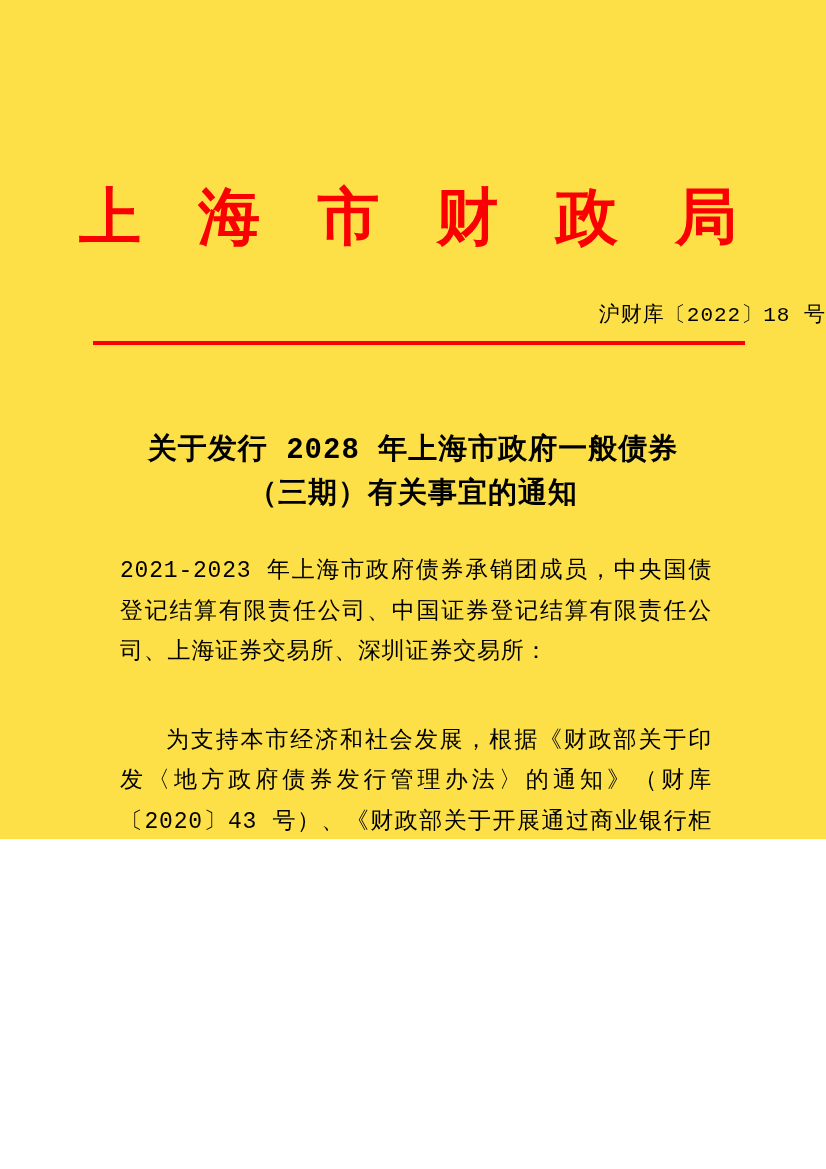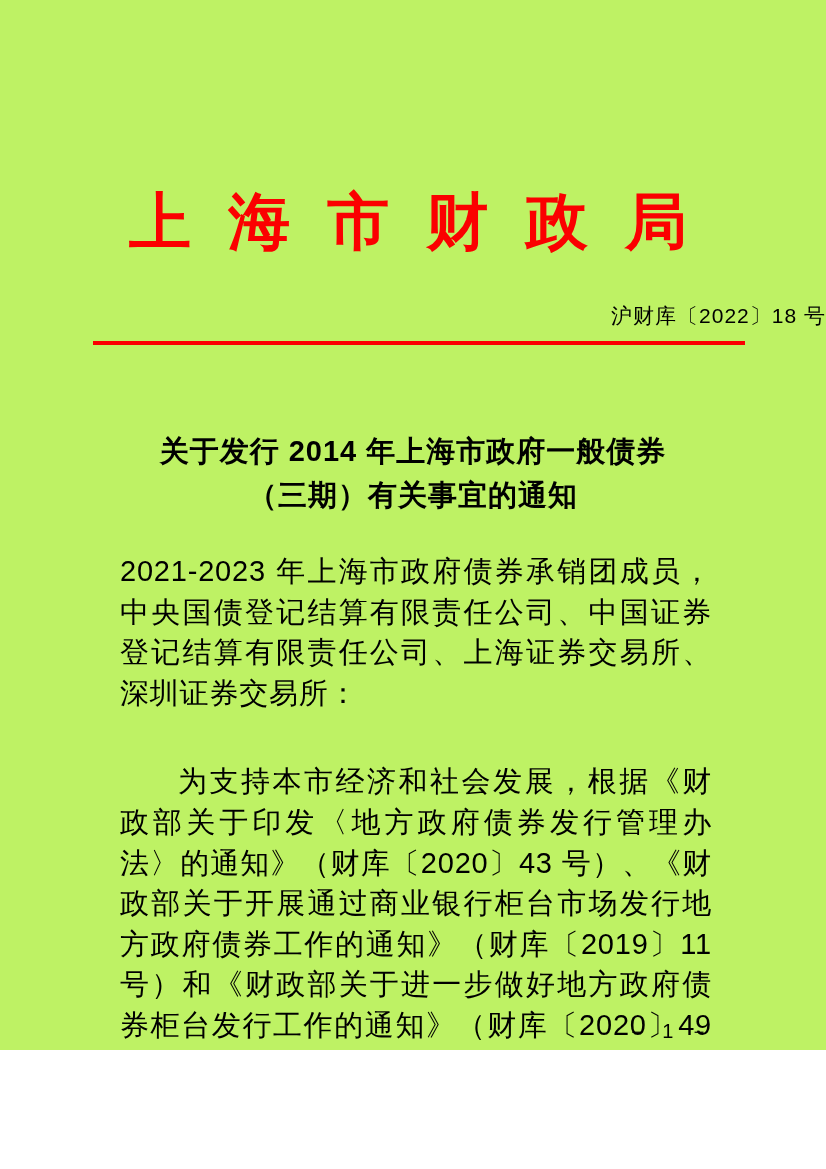--- a/index.html
+++ b/index.html
@@ -3,24 +3,24 @@
 <meta charset="utf-8">
 <style>
   html, body {
     margin: 0;
     padding: 0;
     background: #ffffff;
   }
   .page {
     position: relative;
     width: 826px;
-    height: 1050px;
-    background: #bef264;
+    height: 839px;
+    background: #fde047;
     overflow: hidden;
-    font-family: Liberation Sans, sans-serif;
+    font-family: Liberation Mono, monospace;
     color: #000000;
   }
   .agency-title {
     position: absolute;
     top: 183px;
     left: 0;
     width: 100%;
     margin: 0;
     text-align: center;
     font-size: 62px;
@@ -59,21 +59,21 @@
     letter-spacing: 1px;
   }
   .body-text {
     position: absolute;
     top: 551px;
     left: 120px;
     width: 592px;
   }
   .para {
     margin: 0;
-    font-size: 29px;
+    font-size: 23px;
     line-height: 40.6px;
     letter-spacing: 0.8px;
     text-align: justify;
     text-align-last: left;
   }
   .para.indent {
     text-indent: 2em;
     margin-top: 48px;
   }
   .page-number {
@@ -91,21 +91,21 @@
 
 <div class="page">
 
   <h1 class="agency-title" style="color: rgb(251, 0, 0);">上 海 市 财 政 局</h1>
 
   <div class="doc-number">沪财库〔2022〕18 号</div>
 
   <div class="red-line" style="background: rgb(251, 0, 0);"></div>
 
   <h2 class="doc-title">
-    <span>关于发行 2014 年上海市政府一般债券</span><br>
+    <span>关于发行 2028 年上海市政府一般债券</span><br>
     <span>（三期）有关事宜的通知</span>
   </h2>
 
   <div class="body-text">
     <p class="para">2021-2023 年上海市政府债券承销团成员，中央国债登记结算有限责任公司、中国证券登记结算有限责任公司、上海证券交易所、深圳证券交易所：</p>
     <p class="para indent">为支持本市经济和社会发展，根据《财政部关于印发〈地方政府债券发行管理办法〉的通知》（财库〔2020〕43 号）、《财政部关于开展通过商业银行柜台市场发行地方政府债券工作的通知》（财库〔2019〕11 号）和《财政部关于进一步做好地方政府债券柜台发行工作的通知》（财库〔2020〕49 号）等有关规定，经上海市人民政府同意，本市决定发行 2022 年上海市政府一般债券（三期）（以下简称“本期债券”）。现就本期债券发行工作有关事宜通知如下：</p>
   </div>
 
   <div class="page-number">－ 1 －</div>
 

